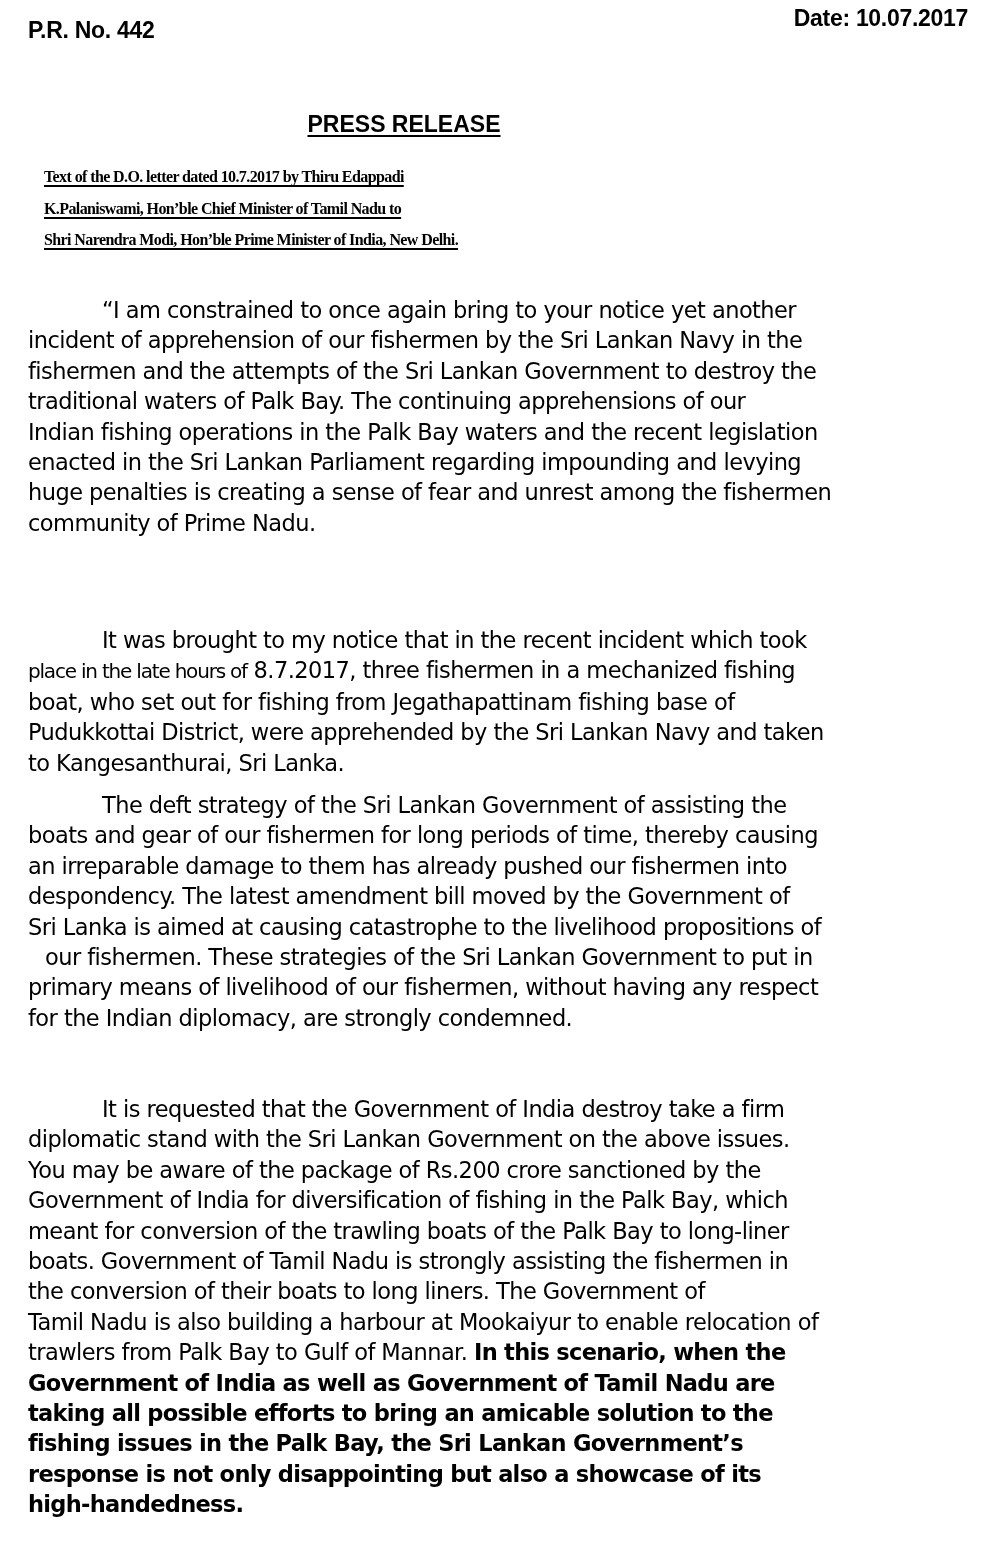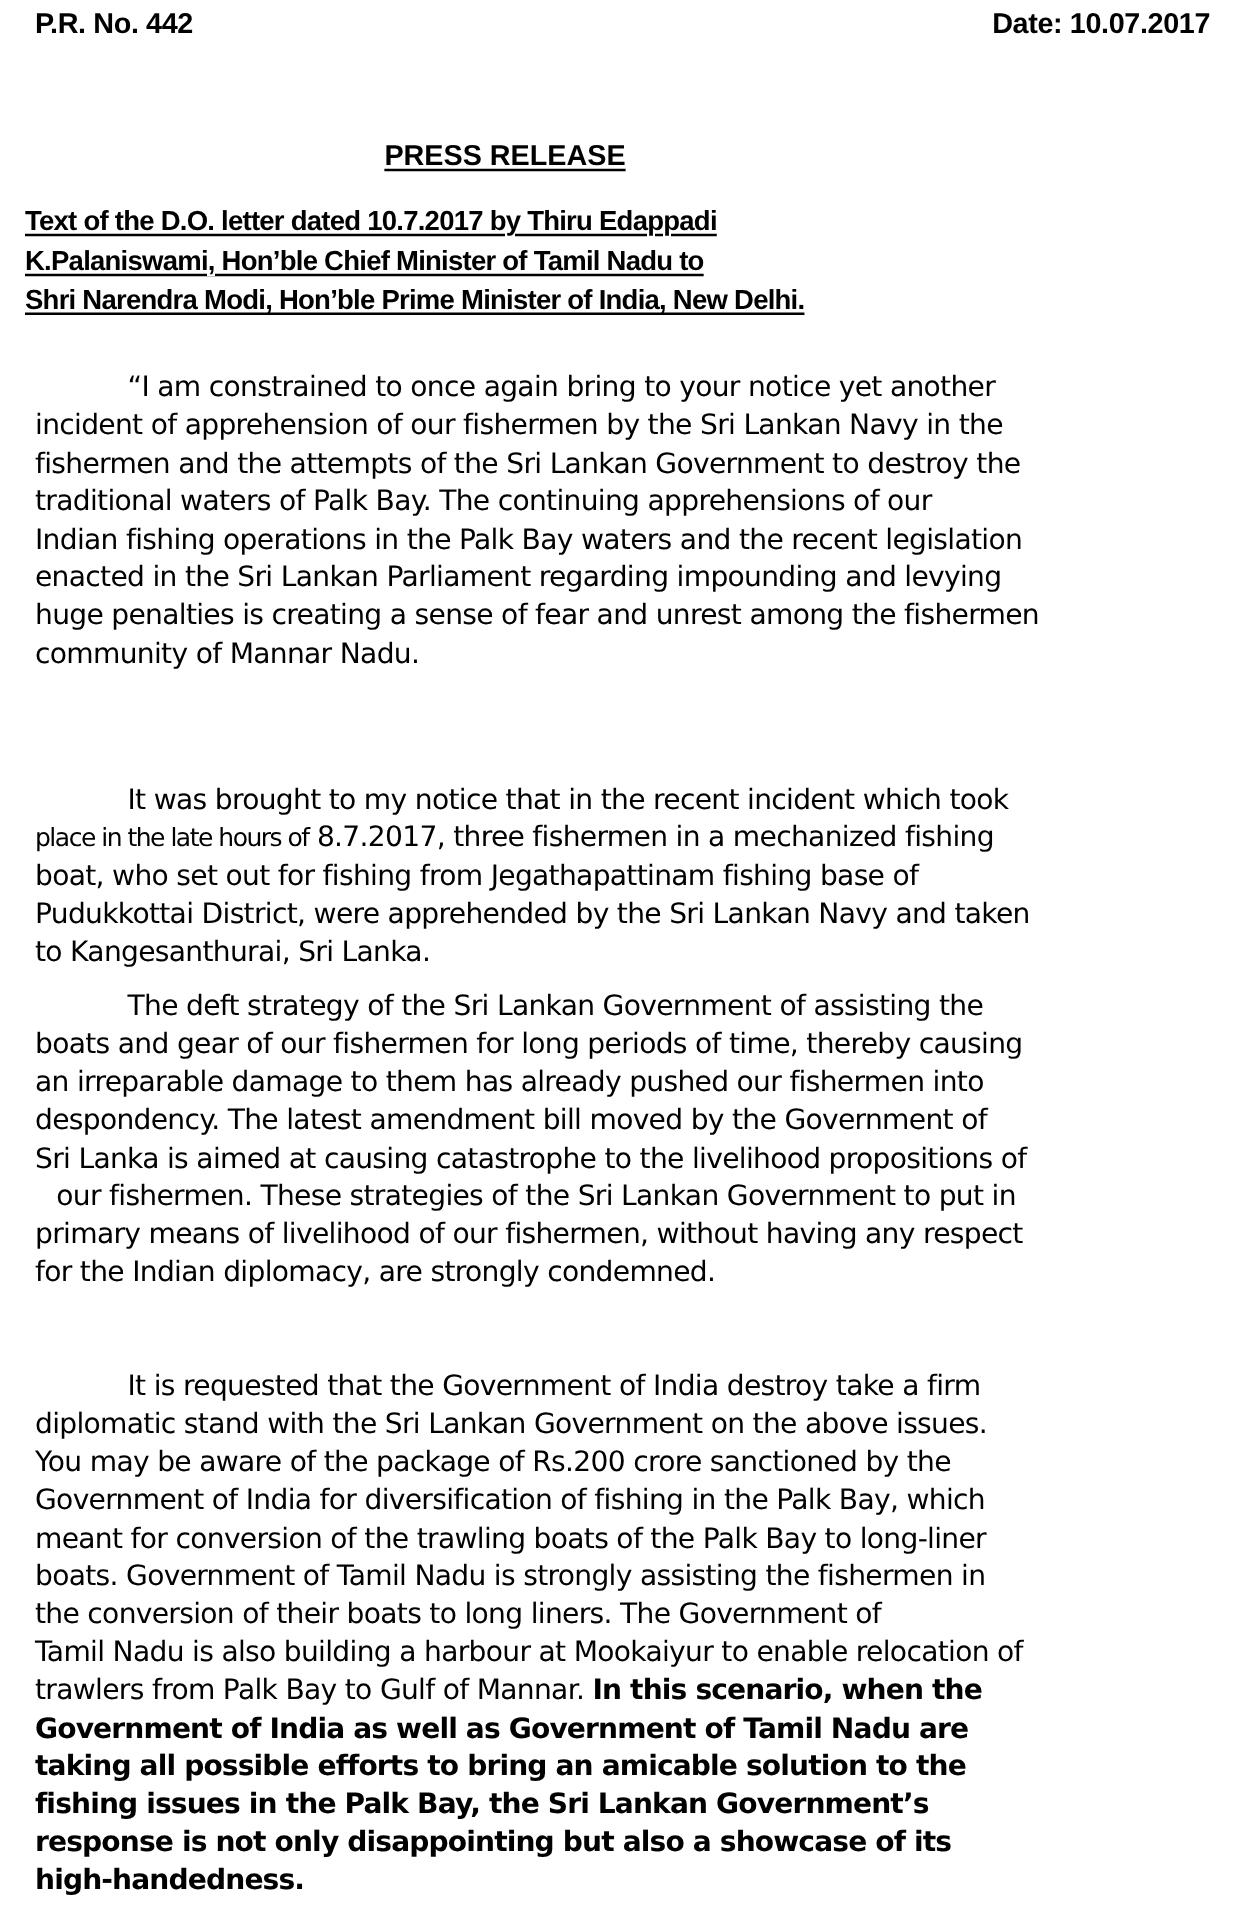--- a/index.html
+++ b/index.html
@@ -19,44 +19,44 @@
     position: absolute;
     top: 2px;
     left: 28px;
     width: 940px;
     height: 32px;
     font-family: "Liberation Sans", sans-serif;
     font-weight: bold;
     font-size: 23px;
     line-height: 32px;
   }
-  .pr-no { position: absolute; left: 0; top: 0; letter-spacing: -0.3px; }
+  .pr-no { position: absolute; left: 0; top: 12px; letter-spacing: -0.3px; }
   .date { position: absolute; right: 0; top: 0; letter-spacing: -0.3px; }
 
   .title {
     position: absolute;
     top: 108px;
     left: 0;
     width: 808px;
     text-align: center;
     font-family: "Liberation Sans", sans-serif;
     font-weight: bold;
     font-size: 23px;
     line-height: 32px;
   }
   .title span { text-decoration: underline; text-underline-offset: 3px; text-decoration-thickness: 2px; }
 
   .subject {
     position: absolute;
     top: 161px;
-    left: 20px;
+    left: 44px;
     width: 940px;
-    font-family: Liberation Sans, sans-serif;
+    font-family: Liberation Serif, serif;
     font-weight: bold;
-    font-size: 22px;
+    font-size: 16px;
     line-height: 31.5px;
     text-align: justify;
     text-align-last: left;
     letter-spacing: -0.6px;
   }
   .subject .line {
     display: block;
     text-align: justify;
     text-align-last: justify;
     text-decoration: underline;
@@ -109,21 +109,21 @@
 </div>
 
 <div class="para" id="p1">
   <span class="line first" style="word-spacing: 0px; text-align-last: left;">“I am constrained to once again bring to your notice yet another</span>
   <span class="line" style="word-spacing: 0px; text-align-last: left;">incident of apprehension of our fishermen by the Sri Lankan Navy in the</span>
   <span class="line" style="word-spacing: 0px; text-align-last: left;">fishermen and the attempts of the Sri Lankan Government to destroy the</span>
   <span class="line" style="word-spacing: 0px; text-align-last: left;">traditional waters of Palk Bay. The continuing apprehensions of our</span>
   <span class="line" style="word-spacing: 0px; text-align-last: left;">Indian fishing operations in the Palk Bay waters and the recent legislation</span>
   <span class="line" style="word-spacing: 0px; text-align-last: left;">enacted in the Sri Lankan Parliament regarding impounding and levying</span>
   <span class="line" style="word-spacing: 0px; text-align-last: left;">huge penalties is creating a sense of fear and unrest among the fishermen</span>
-  <span class="line last">community of Mannar Nadu.</span>
+  <span class="line last">community of Prime Nadu.</span>
 </div>
 
 <div class="para" id="p2">
   <span class="line first" style="word-spacing: 0px; text-align-last: left;">It was brought to my notice that in the recent incident which took</span>
   <span class="line" style="word-spacing: -0.00130208px; text-align-last: left;"><span class="small">place in the late hours of</span><span> 8.7.2017, three fishermen in a mechanized fishing</span></span>
   <span class="line" style="word-spacing: 0px; text-align-last: left;">boat, who set out for fishing from Jegathapattinam fishing base of</span>
   <span class="line" style="word-spacing: 0px; text-align-last: left;">Pudukkottai District, were apprehended by the Sri Lankan Navy and taken</span>
   <span class="line last">to Kangesanthurai, Sri Lanka.</span>
 </div>
 

